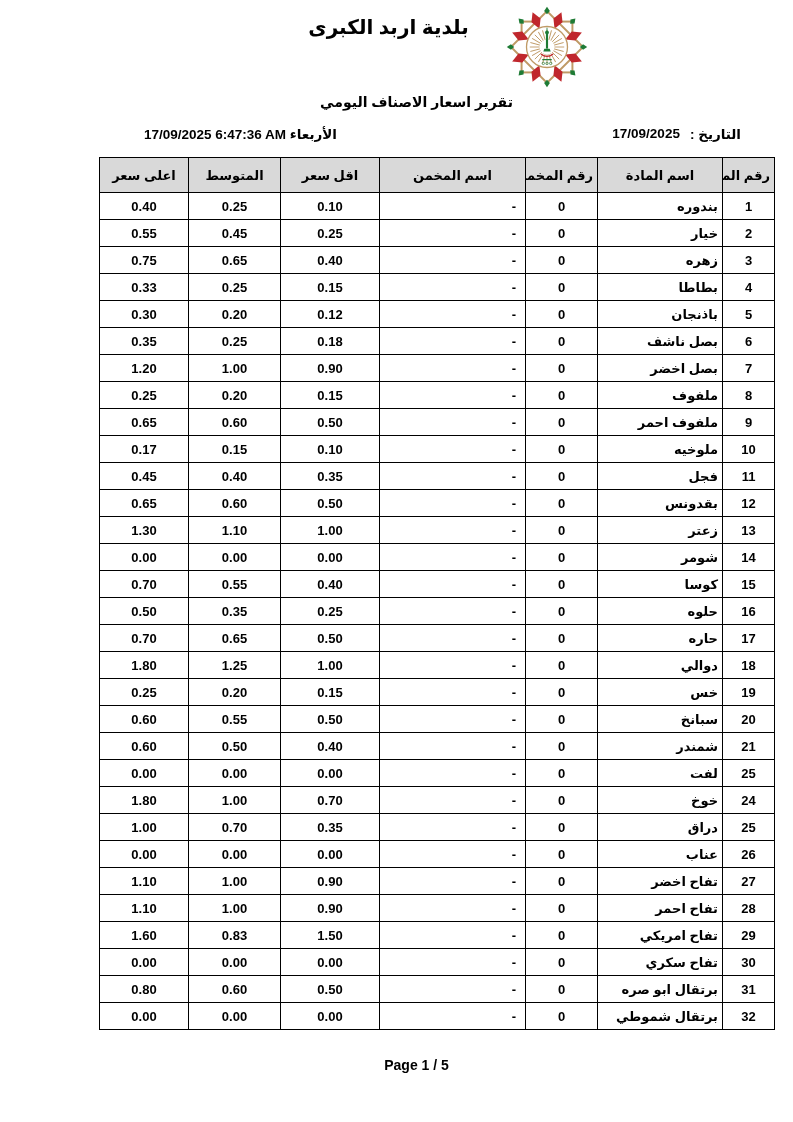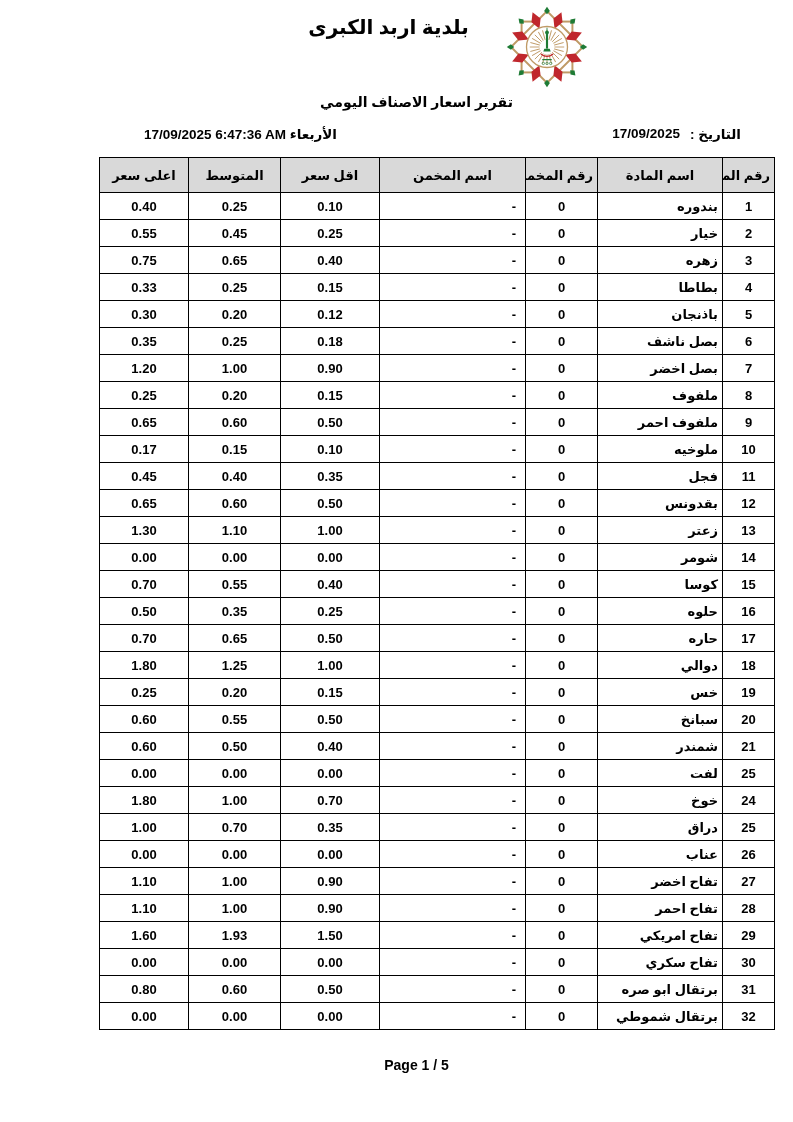--- a/index.html
+++ b/index.html
@@ -426,21 +426,21 @@
       <td class="c-min">0.90</td>
       <td class="c-avg">1.00</td>
       <td class="c-max">1.10</td>
     </tr>
         <tr>
       <td class="c-no">29</td>
       <td class="c-name">تفاح امريكي</td>
       <td class="c-ano">0</td>
       <td class="c-aname">-</td>
       <td class="c-min">1.50</td>
-      <td class="c-avg">1.93</td>
+      <td class="c-avg">0.83</td>
       <td class="c-max">1.60</td>
     </tr>
         <tr>
       <td class="c-no">30</td>
       <td class="c-name">تفاح سكري</td>
       <td class="c-ano">0</td>
       <td class="c-aname">-</td>
       <td class="c-min">0.00</td>
       <td class="c-avg">0.00</td>
       <td class="c-max">0.00</td>

